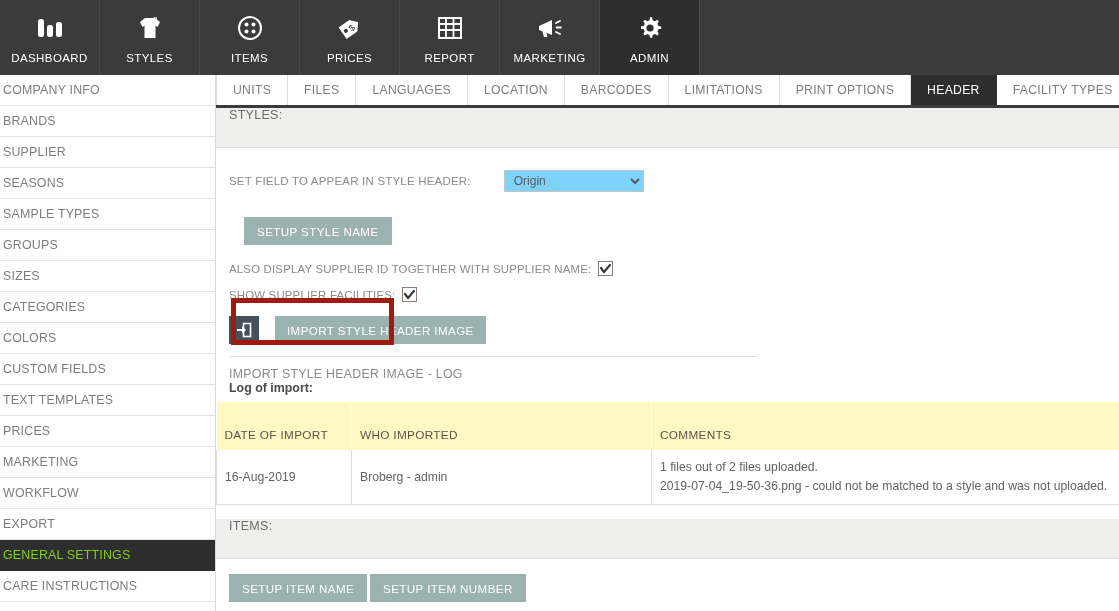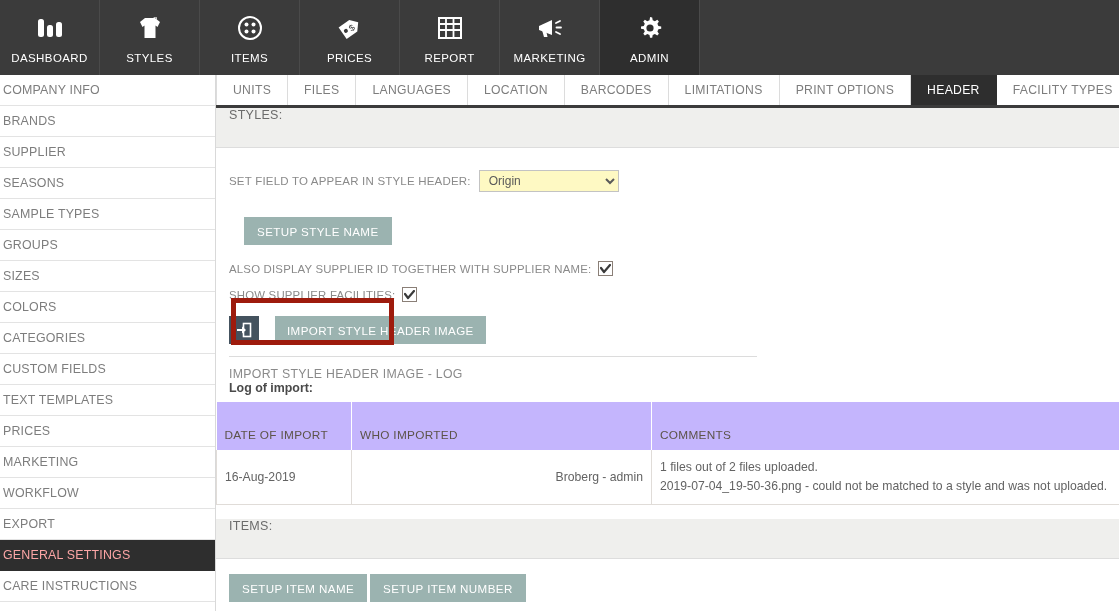--- a/index.html
+++ b/index.html
@@ -61,21 +61,21 @@
     padding-left: 3px;
     border-bottom: 1px solid #e3e3e3;
     font-size: 12.4px;
     color: #7d7d7d;
     letter-spacing: 0.2px;
     cursor: pointer;
     white-space: nowrap;
   }
   .side-item.active {
     background: #2e2e2e;
-    color: #fca5a5;
+    color: #84cc16;
     border-bottom: 1px solid #2e2e2e;
   }
 
   
   .main {
     flex: 1;
     position: relative;
     background: #ffffff;
     overflow: hidden;
   }
@@ -134,23 +134,24 @@
     color: #8a8a8a;
     letter-spacing: 0.2px;
   }
   select.styled {
     width: 140px;
     height: 22px;
     font-size: 12px;
     font-family: "Liberation Sans", sans-serif;
     color: #5a5a5a;
     border: 1px solid #c3c3c3;
-    background: #fef9c3;
+    background: #7dd3fc;
     padding-left: 5px;
     border-radius: 0;
+    margin-left: 25px;
   }
 
   
   .btn-teal {
     background: #9bb3b0;
     color: #ffffff;
     border: none;
     height: 28px;
     padding: 0 13px;
     font-size: 11.6px;
@@ -252,41 +253,41 @@
   }
 
   
   table.logtable {
     margin-top: 7px;
     width: 1110px;
     border-collapse: collapse;
     table-layout: fixed;
   }
   table.logtable th {
-    background: #c4b5fd;
+    background: #fef9c3;
     color: #5c5349;
     font-weight: normal;
     font-size: 11.8px;
     text-align: left;
     padding: 26px 0 8px 8px;
     letter-spacing: 0.3px;
     border-right: 1px solid #ffffff;
     height: 28px;
   }
   table.logtable td {
     border: 1px solid #e0dcd8;
     border-top: none;
     font-size: 12.2px;
     color: #636363;
     padding: 8px 8px;
     vertical-align: middle;
     background: #ffffff;
   }
   td.col-date { width: 135px; }
-  td.col-who  { width: 300px; text-align: right; }
+  td.col-who  { width: 300px; }
   .cmt-line { line-height: 19px; }
 
   .items-bar { margin-top: 14px; }
   .items-buttons {
     margin-top: 15px;
     display: flex;
     gap: 3px;
     padding-left: 13px;
   }
 </style>
@@ -395,24 +396,24 @@
     <div class="side-item">
         <span>SAMPLE TYPES</span>
       </div>
     <div class="side-item">
         <span>GROUPS</span>
       </div>
     <div class="side-item">
         <span>SIZES</span>
       </div>
     <div class="side-item">
+        <span>CATEGORIES</span>
+      </div>
+    <div class="side-item">
         <span>COLORS</span>
-      </div>
-    <div class="side-item">
-        <span>CATEGORIES</span>
       </div>
     <div class="side-item">
         <span>CUSTOM FIELDS</span>
       </div>
     <div class="side-item">
         <span>TEXT TEMPLATES</span>
       </div>
     <div class="side-item">
         <span>PRICES</span>
       </div>

